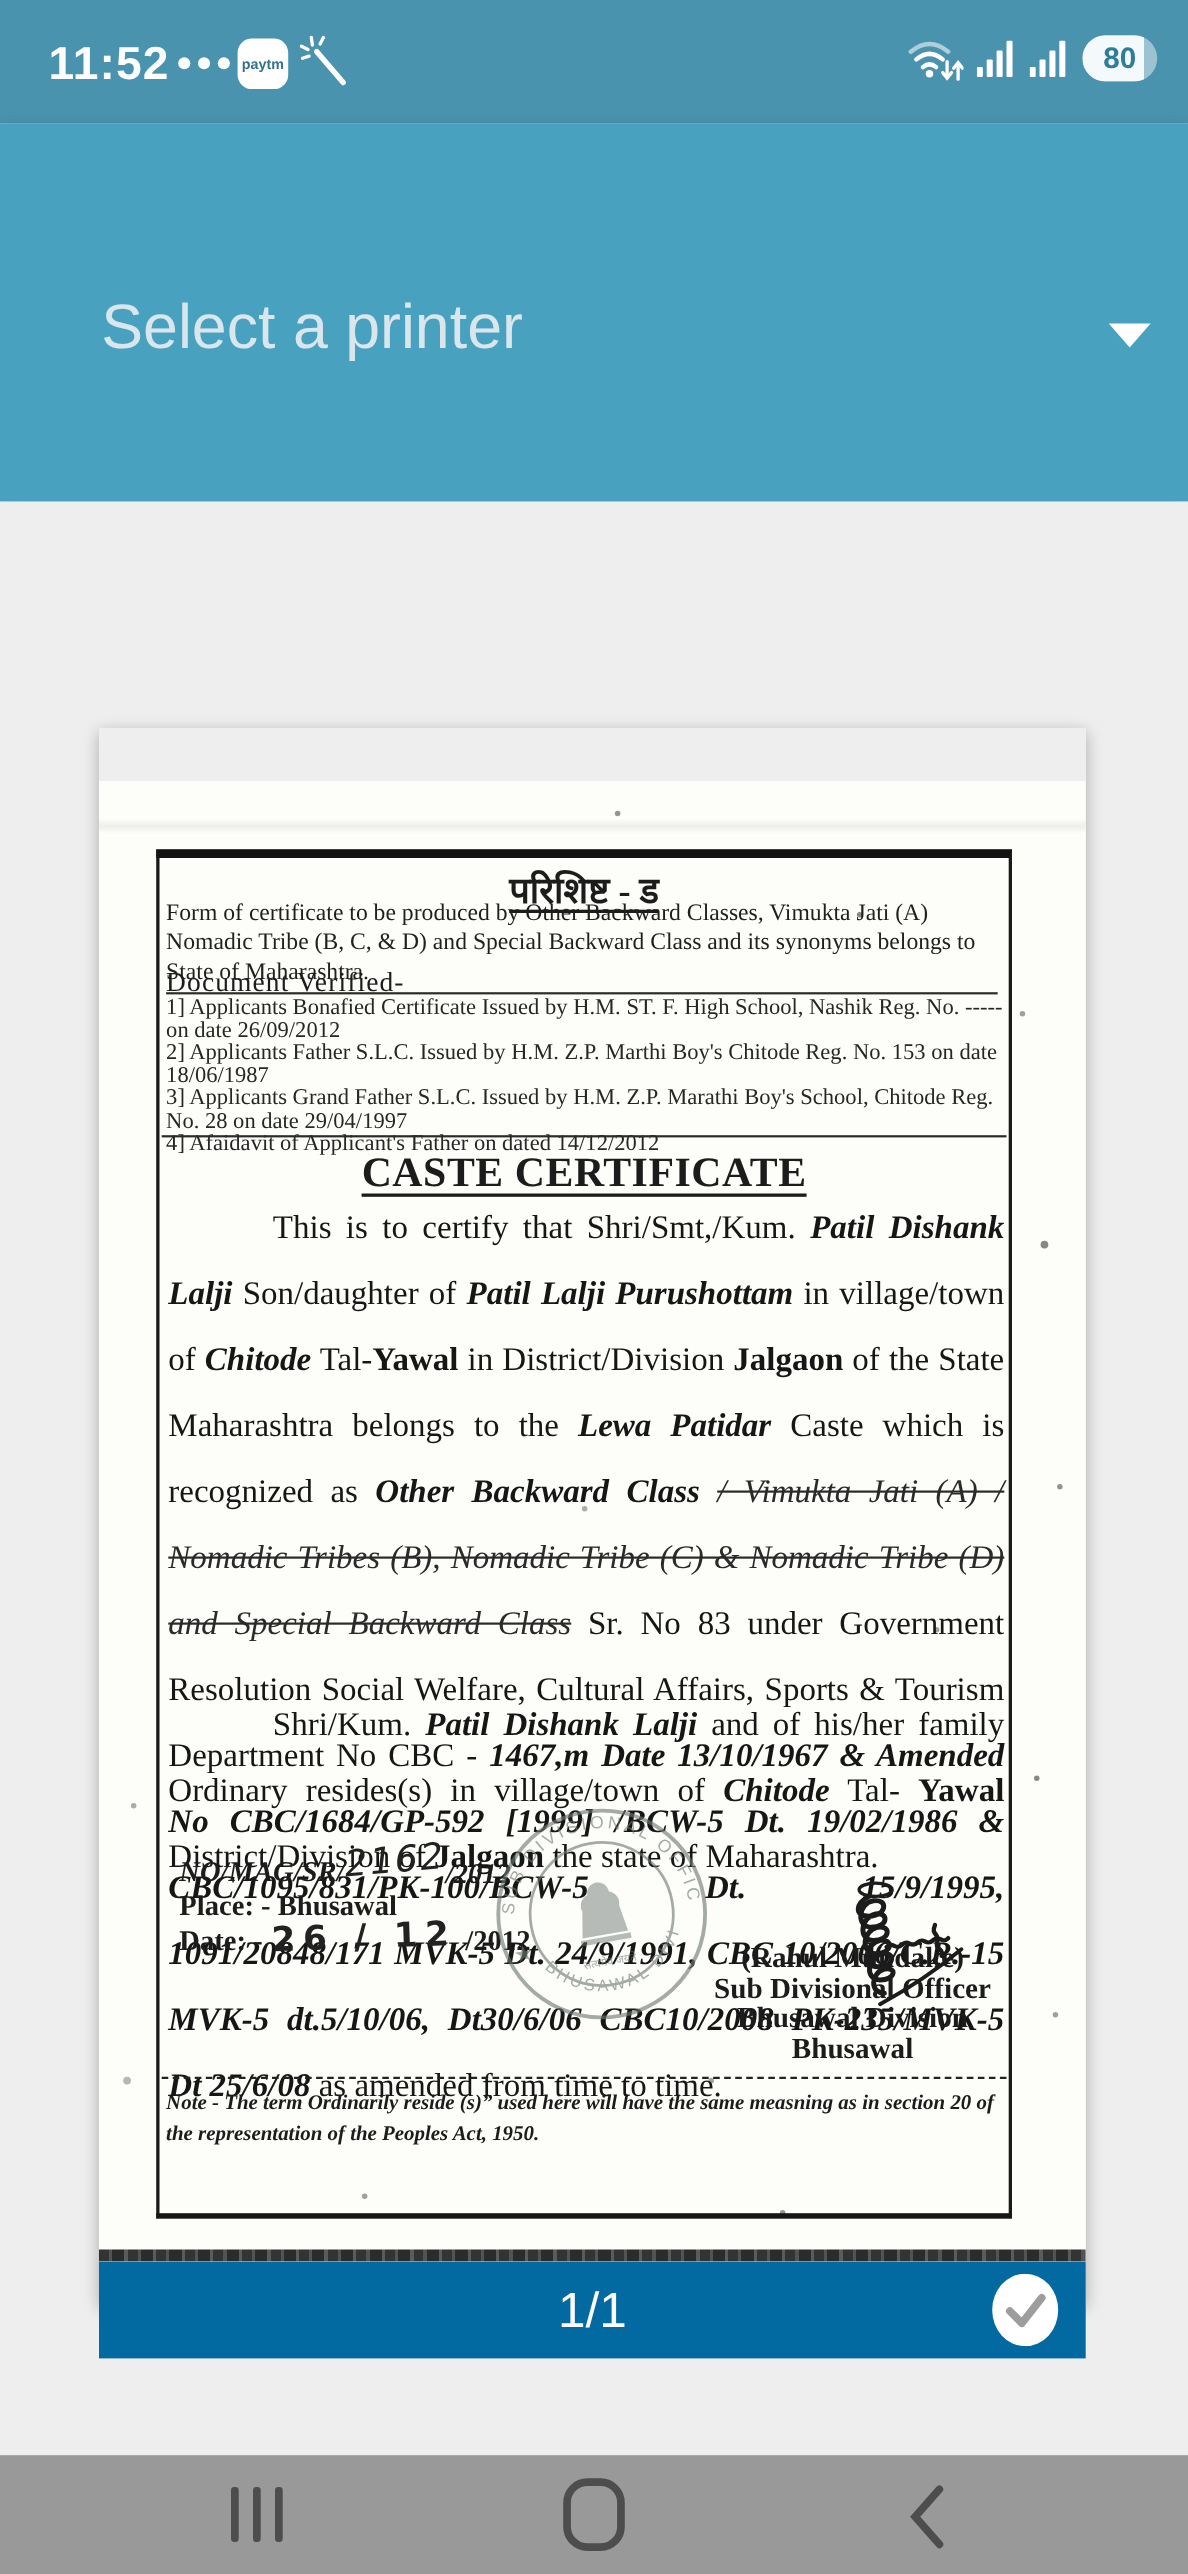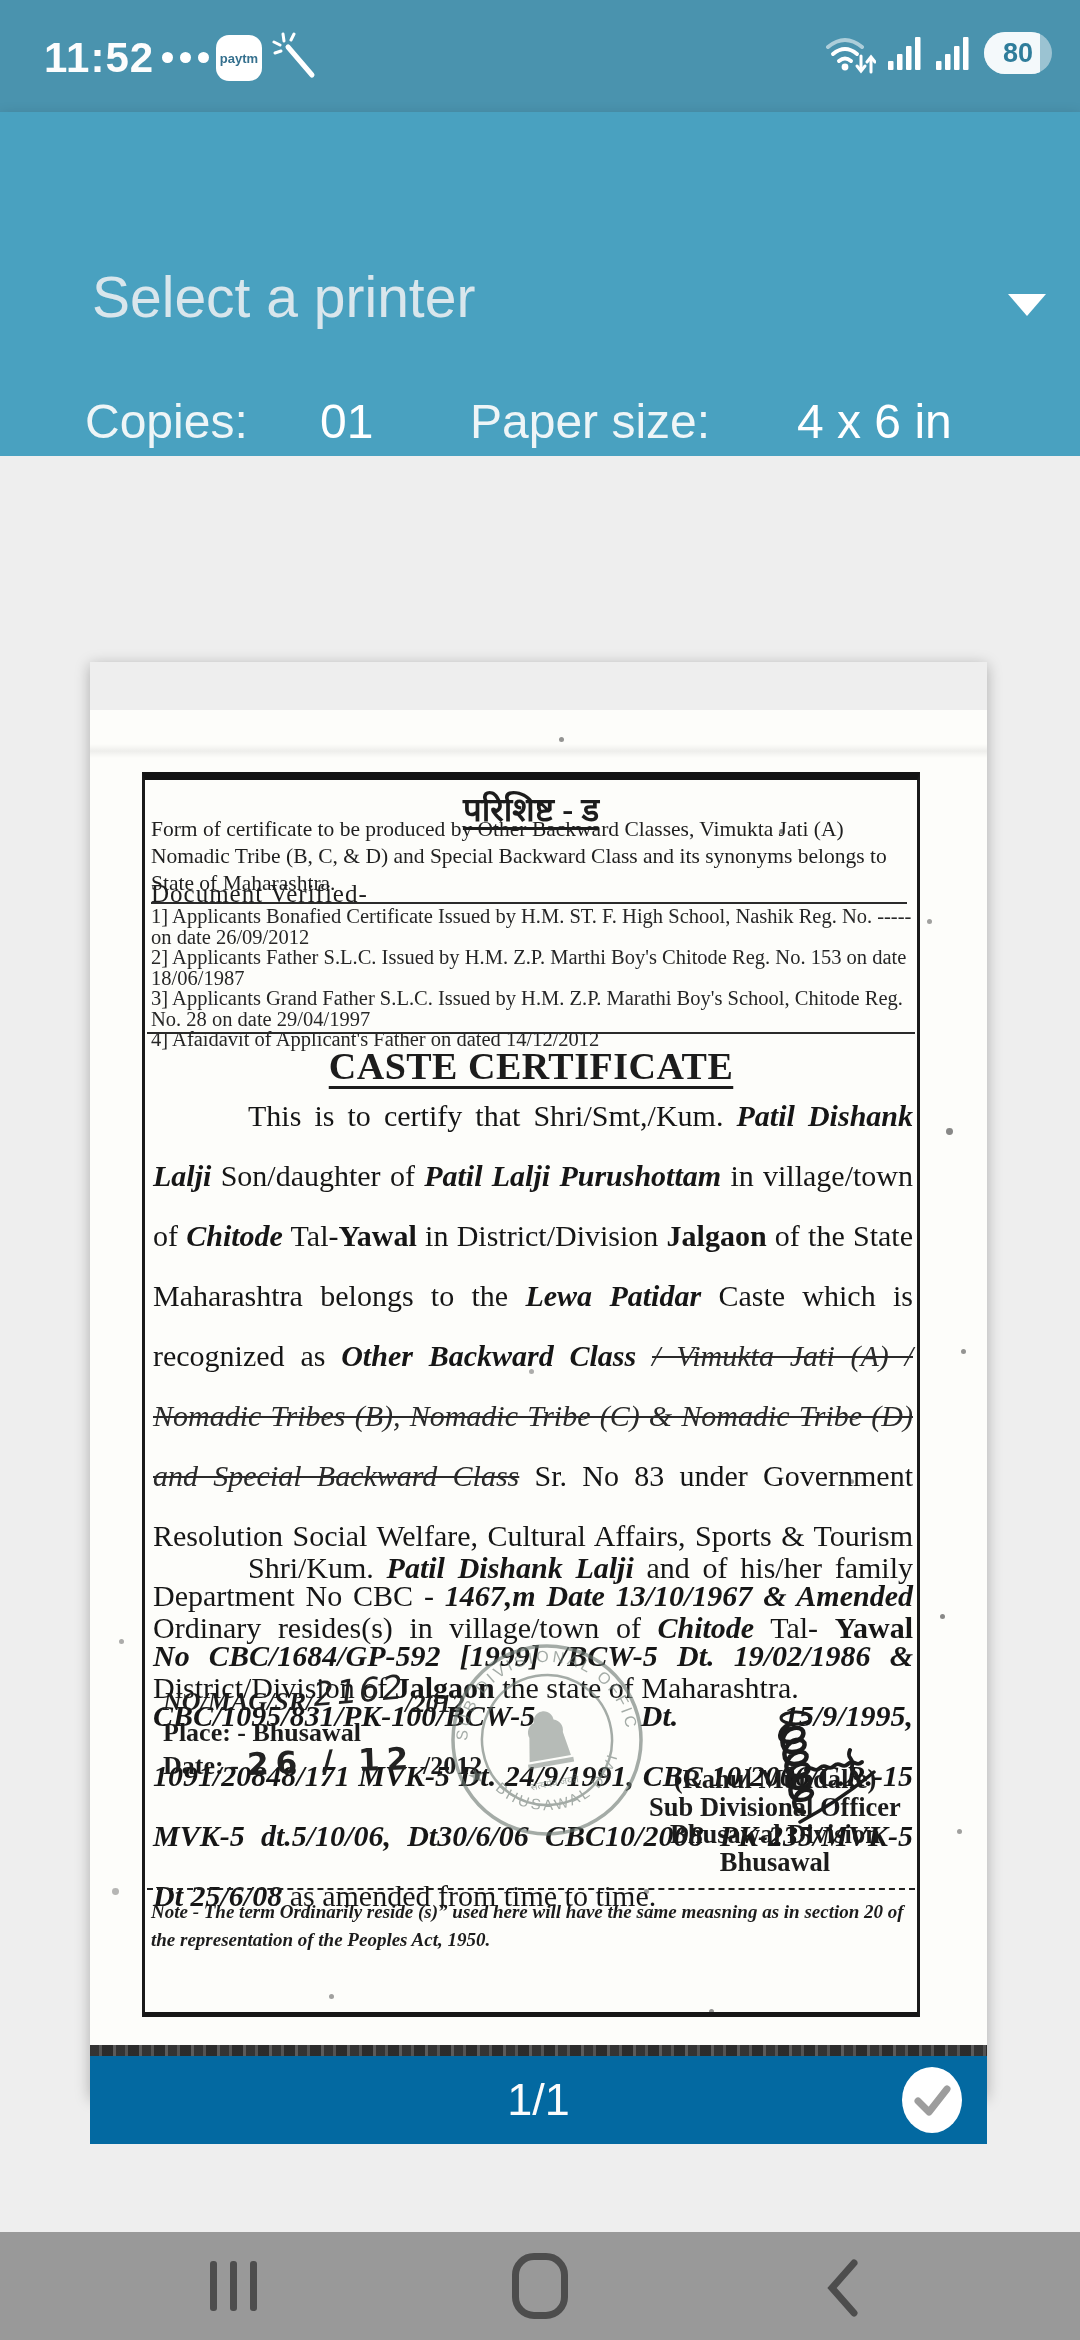--- a/index.html
+++ b/index.html
@@ -155,26 +155,20 @@
       <span class="battery">
         <span class="fill"></span>
         <span class="pct">80</span>
       </span>
     </div>
   </div>
 
   <div class="dialog">
     <div class="dlg-title">Select a printer</div>
     <div class="dlg-caret"></div>
-    <div class="dlg-row">
-      <span class="lbl-copies">Copies:</span>
-      <span class="val-copies">01</span>
-      <span class="lbl-paper">Paper size:</span>
-      <span class="val-paper">4 x 6 in</span>
-    </div>
     <svg class="dlg-chevron" width="44" height="34" viewBox="0 0 44 34">
       <polyline points="5,5 22,27 39,5" fill="none" stroke="#ffffff" stroke-width="7" stroke-linecap="round"></polyline>
     </svg>
   </div>
 
   <div class="canvas">
     <div class="preview-card">
 
       <div class="page">
         <div class="scan-streak"></div>

